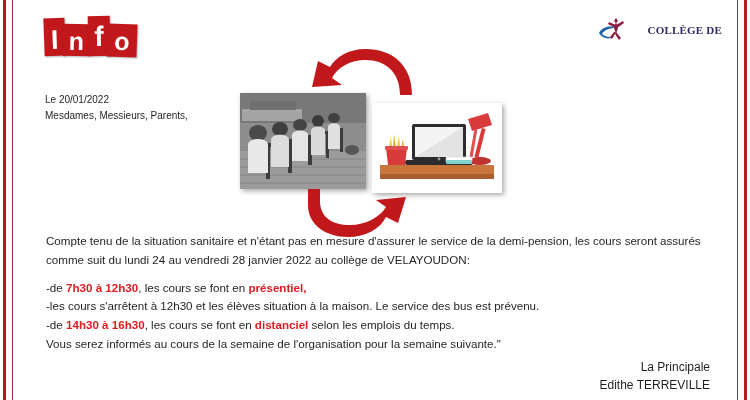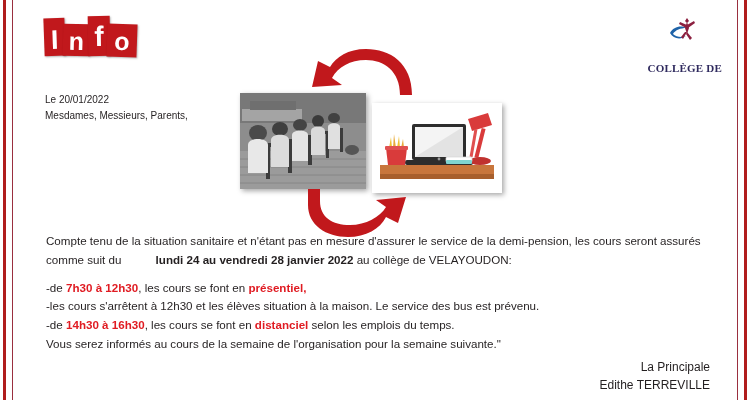--- a/index.html
+++ b/index.html
@@ -76,21 +76,20 @@
   }
 
   
   .college-logo {
     position: absolute;
     right: 28px;
     top: 16px;
     display: flex;
     align-items: center;
     gap: 17px;
-    flex-direction: column;
   }
   .college-mark { width: 34px; height: 30px; flex: none; }
   .college-text {
     line-height: 1.05;
     font-family: "Liberation Serif", serif;
   }
   .college-line1 {
     font-size: 11px;
     font-weight: bold;
     color: #2f2a5e;
@@ -166,21 +165,21 @@
     color: #231f20;
     line-height: 1.62;
   }
   .body-text p { margin: 0; }
   .para-block { margin-bottom: 9px; }
   .hl {
     color: #e01b22;
     font-weight: bold;
     margin-top: 16px;
   }
-  .bold { font-weight: bold; margin-left: 31px; }
+  .bold { font-weight: normal; }
   .list-line { white-space: nowrap; }
 
   
   .signature {
     position: absolute;
     right: 40px;
     top: 358px;
     text-align: right;
     font-size: 12px;
     color: #231f20;

